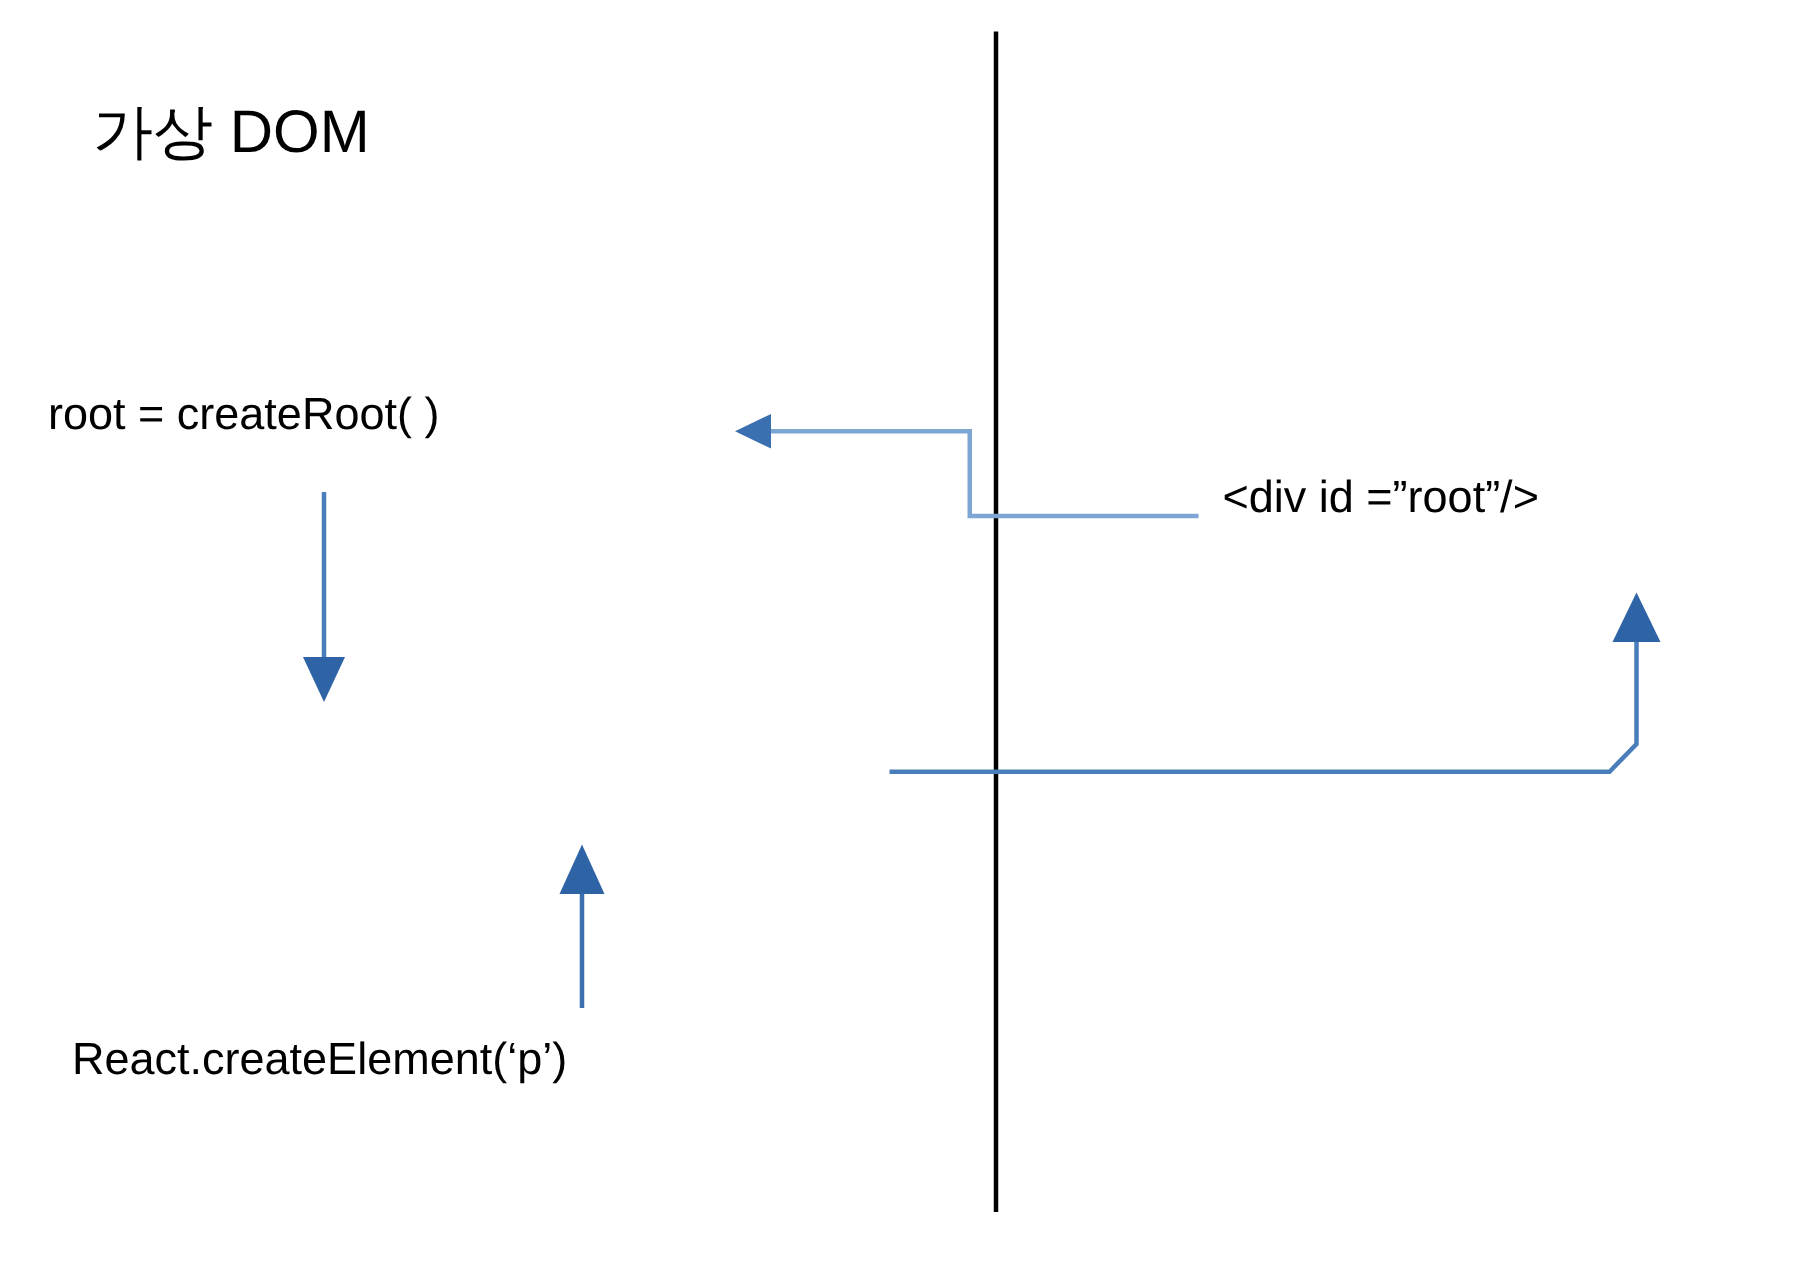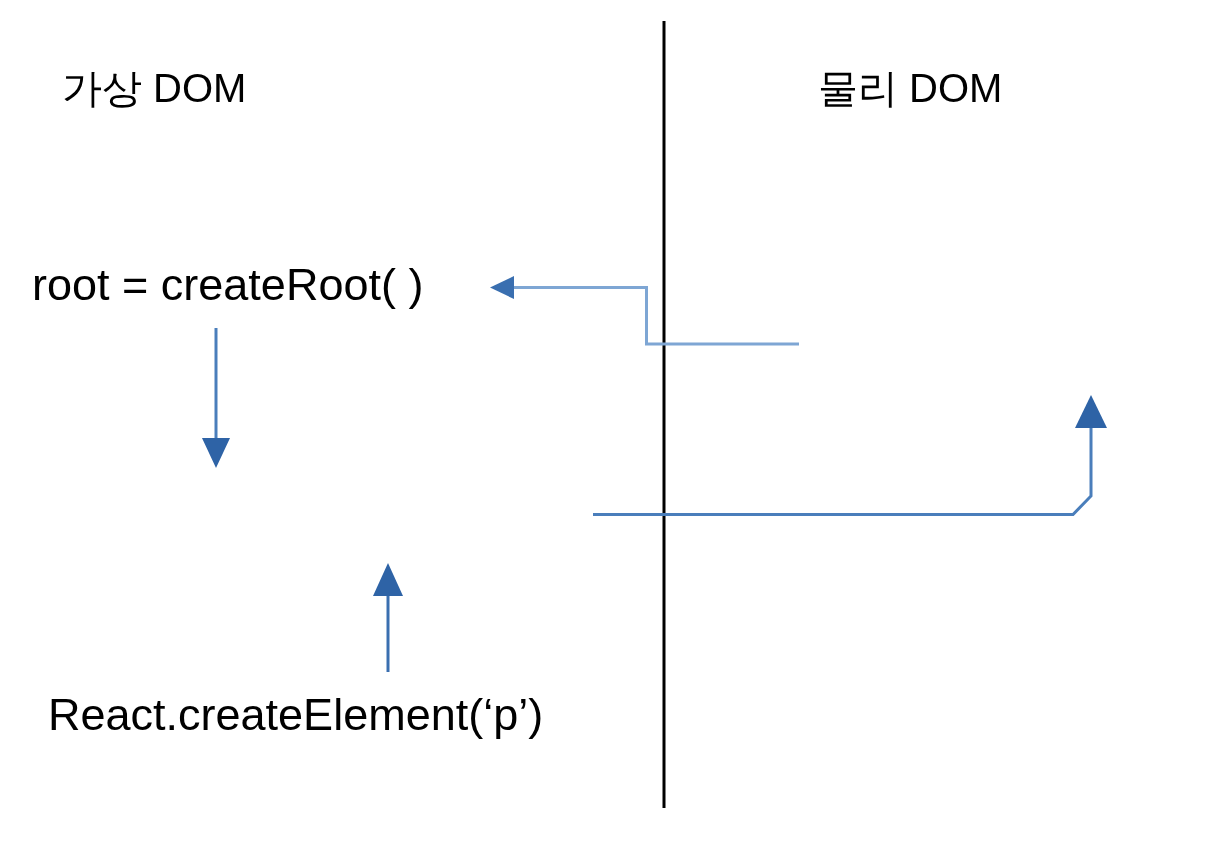--- a/index.html
+++ b/index.html
@@ -29,21 +29,21 @@
     position: absolute;
     color: #000000;
     white-space: pre;
     line-height: 1.0;
     font-family: "Liberation Sans", "DejaVu Sans", sans-serif;
   }
   .heading {
     font-size: 40px;
   }
   .codeline {
-    font-size: 45px;
+    font-size: 30px;
   }
   
   #title-virtual  { left: 62px;  top: 68px;  }
   #title-physical { left: 818px; top: 68px;  }
   #line-createroot      { left: 32px;  top: 262px; }
   #line-rootrender      { left: 32px;  top: 487px; }
   #line-createelement   { left: 48px;  top: 692px; }
   #line-divroot         { left: 815px; top: 317px; }
 </style>
 </head>
@@ -72,21 +72,21 @@
 
     <g>
       <path d="M 593 514.5 L 1073 514.5 L 1091 496 L 1091 425" fill="none" stroke="#4A7EBB" stroke-width="3"></path>
       <polygon points="1091,395 1075,428 1107,428" fill="#2E63A6"></polygon>
     </g>
 
   </svg>
 
   <div class="txt heading" id="title-virtual">가상 DOM</div>
 
-  <div class="txt heading" id="title-physical">물리 DOM</div>
 
   <div class="txt codeline" id="line-createroot">root = createRoot( )</div>
 
 
   <div class="txt codeline" id="line-createelement">React.createElement(‘p’)</div>
 
+  <div class="txt codeline" id="line-divroot">&lt;div id =”root”/&gt;</div>
 
 </div>
 
 </body></html>

